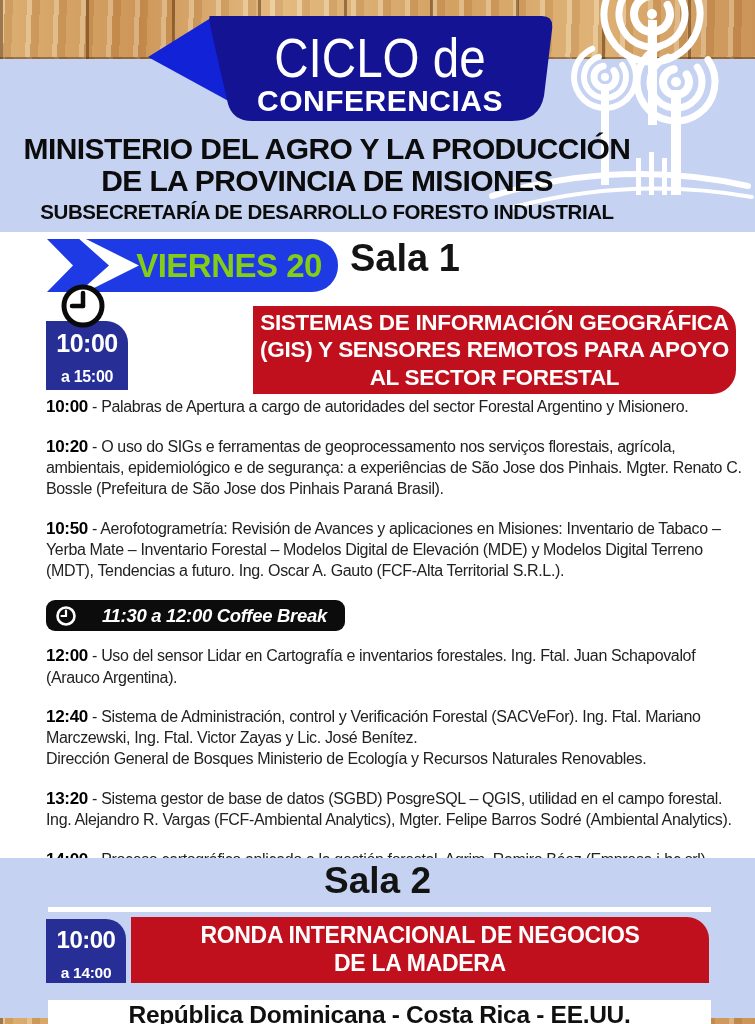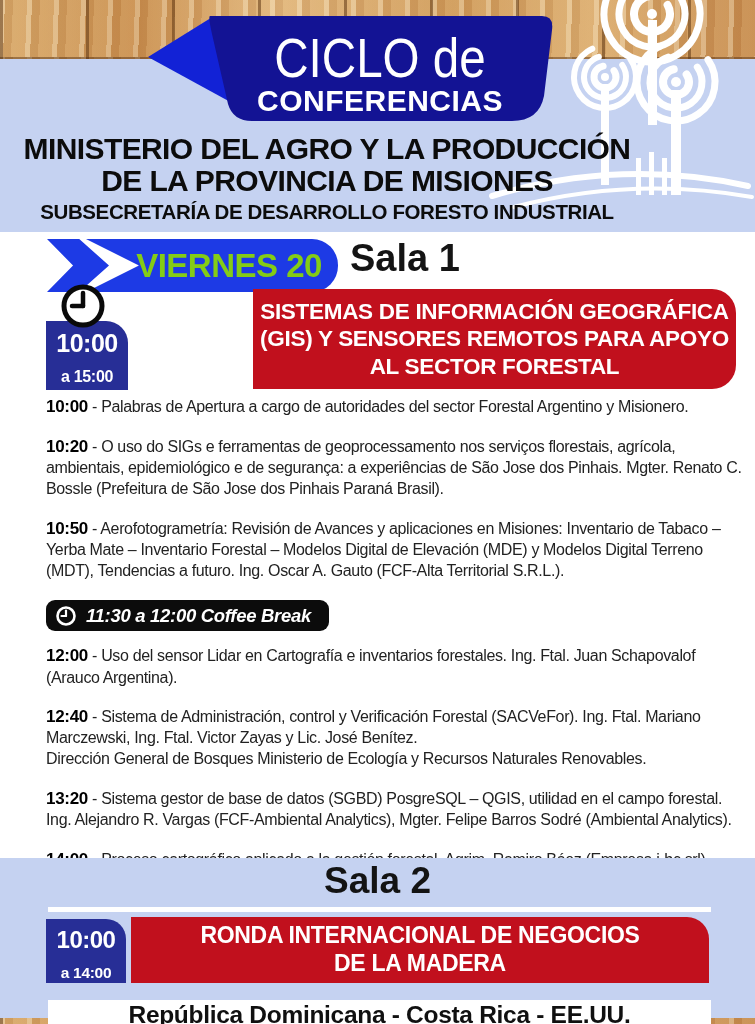--- a/index.html
+++ b/index.html
@@ -41,29 +41,29 @@
   .day-ribbon span{color:#84cc16;font-size:33px;font-weight:bold;letter-spacing:-.5px;}
   .sala1-label{position:absolute;left:350px;top:237px;font-size:38px;font-weight:bold;color:#141414;z-index:2;}
 
   .clock1{position:absolute;left:58px;top:280px;width:50px;height:50px;z-index:4;}
   .timebox{background:#272e96;color:#fff;text-align:center;z-index:3;position:absolute;}
   .timebox .t-big{font-size:25px;font-weight:bold;line-height:1.0;margin-top:10px;letter-spacing:-.5px;}
   .timebox .t-small{font-size:16px;font-weight:bold;margin-top:12px;letter-spacing:-.3px;}
   .timebox1{left:46px;top:321px;width:82px;height:69px;border-radius:0 22px 0 0;}
   .redbox{background:#c1101d;display:flex;align-items:center;justify-content:center;position:absolute;z-index:3;}
   .redbox .red-title{color:#fff;font-weight:bold;text-align:center;white-space:pre-line;letter-spacing:-.3px;}
-  .redbox1{left:253px;top:289px;width:483px;height:100px;border-radius:0 24px 24px 0;}
+  .redbox1{left:253px;top:306px;width:483px;height:88px;border-radius:0 24px 24px 0;}
   .redbox1 .red-title{font-size:22.5px;line-height:1.22;}
 
   
   .schedule{position:absolute;left:46px;top:396px;width:700px;z-index:2;}
   .item{margin:0 0 18px 0;font-size:16px;line-height:1.3;color:#222;letter-spacing:-.35px;}
   .item .t{font-weight:bold;color:#000;font-size:17px;letter-spacing:-.3px;}
   .item .d{white-space:pre-line;}
-  .coffee{display:inline-flex;align-items:center;gap:9px;background:#0c0c0c;border-radius:9px;
+  .coffee{display:inline-flex;align-items:center;gap:25px;background:#0c0c0c;border-radius:9px;
       height:31px;padding:0 18px 0 9px;margin:1px 0 14px 0;}
   .coffee span{color:#fff;font-size:18.5px;font-weight:bold;font-style:italic;letter-spacing:-.3px;}
 
   
   .sala2{position:absolute;left:0;top:858px;width:755px;height:160px;background:#c5d2f1;z-index:2;}
   .sala2-title{position:absolute;left:0;top:2px;width:755px;text-align:center;
       font-size:37px;font-weight:bold;color:#131313;}
   .divider{position:absolute;left:48px;top:49px;width:663px;height:5px;background:#ffffff;}
   .timebox2{left:46px;top:61px;width:80px;height:64px;border-radius:0 20px 0 0;}
   .timebox2 .t-big{font-size:24px;margin-top:9px;}

